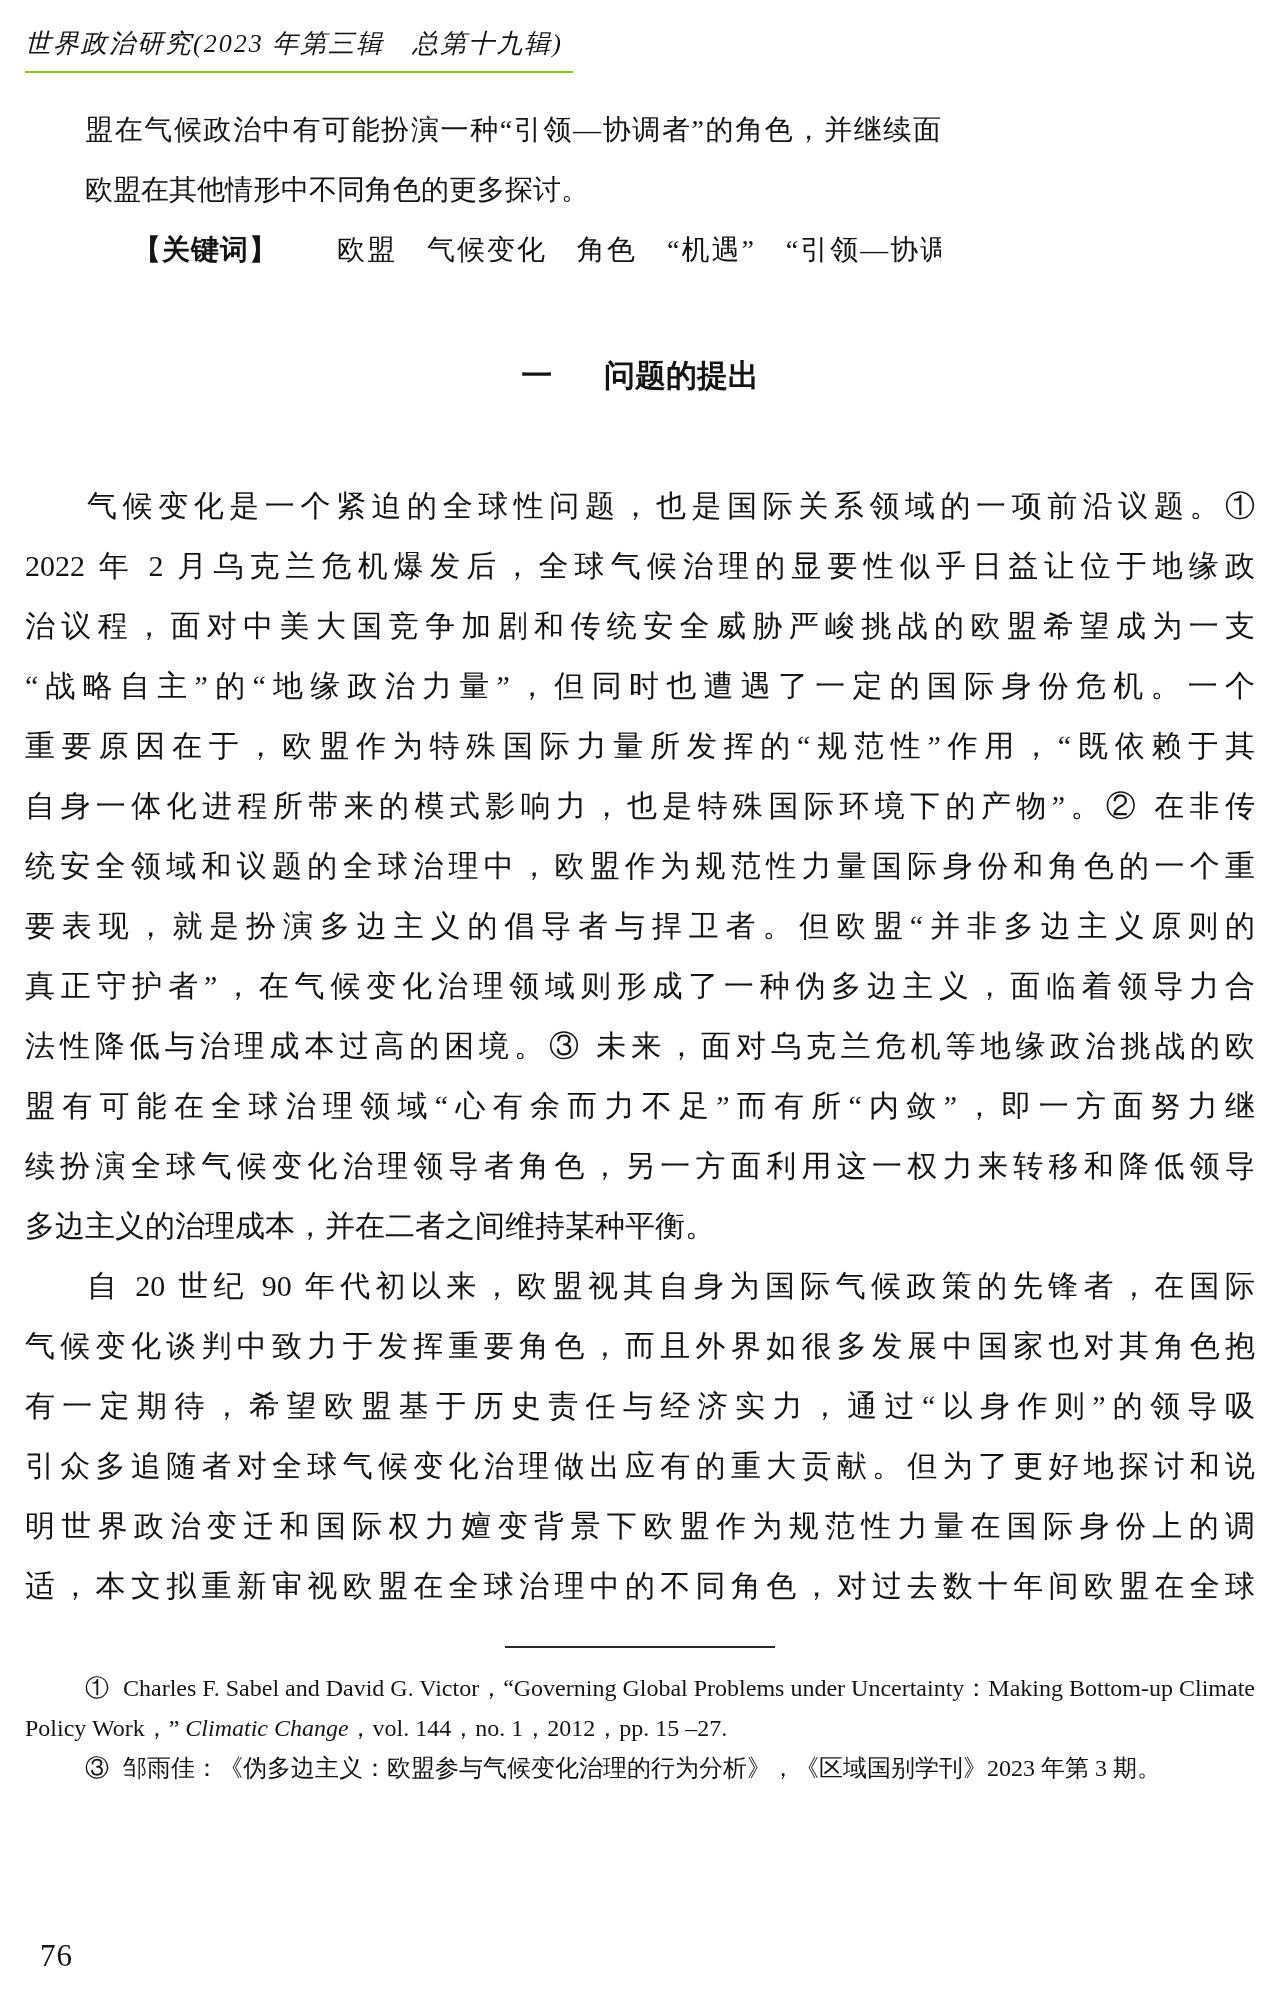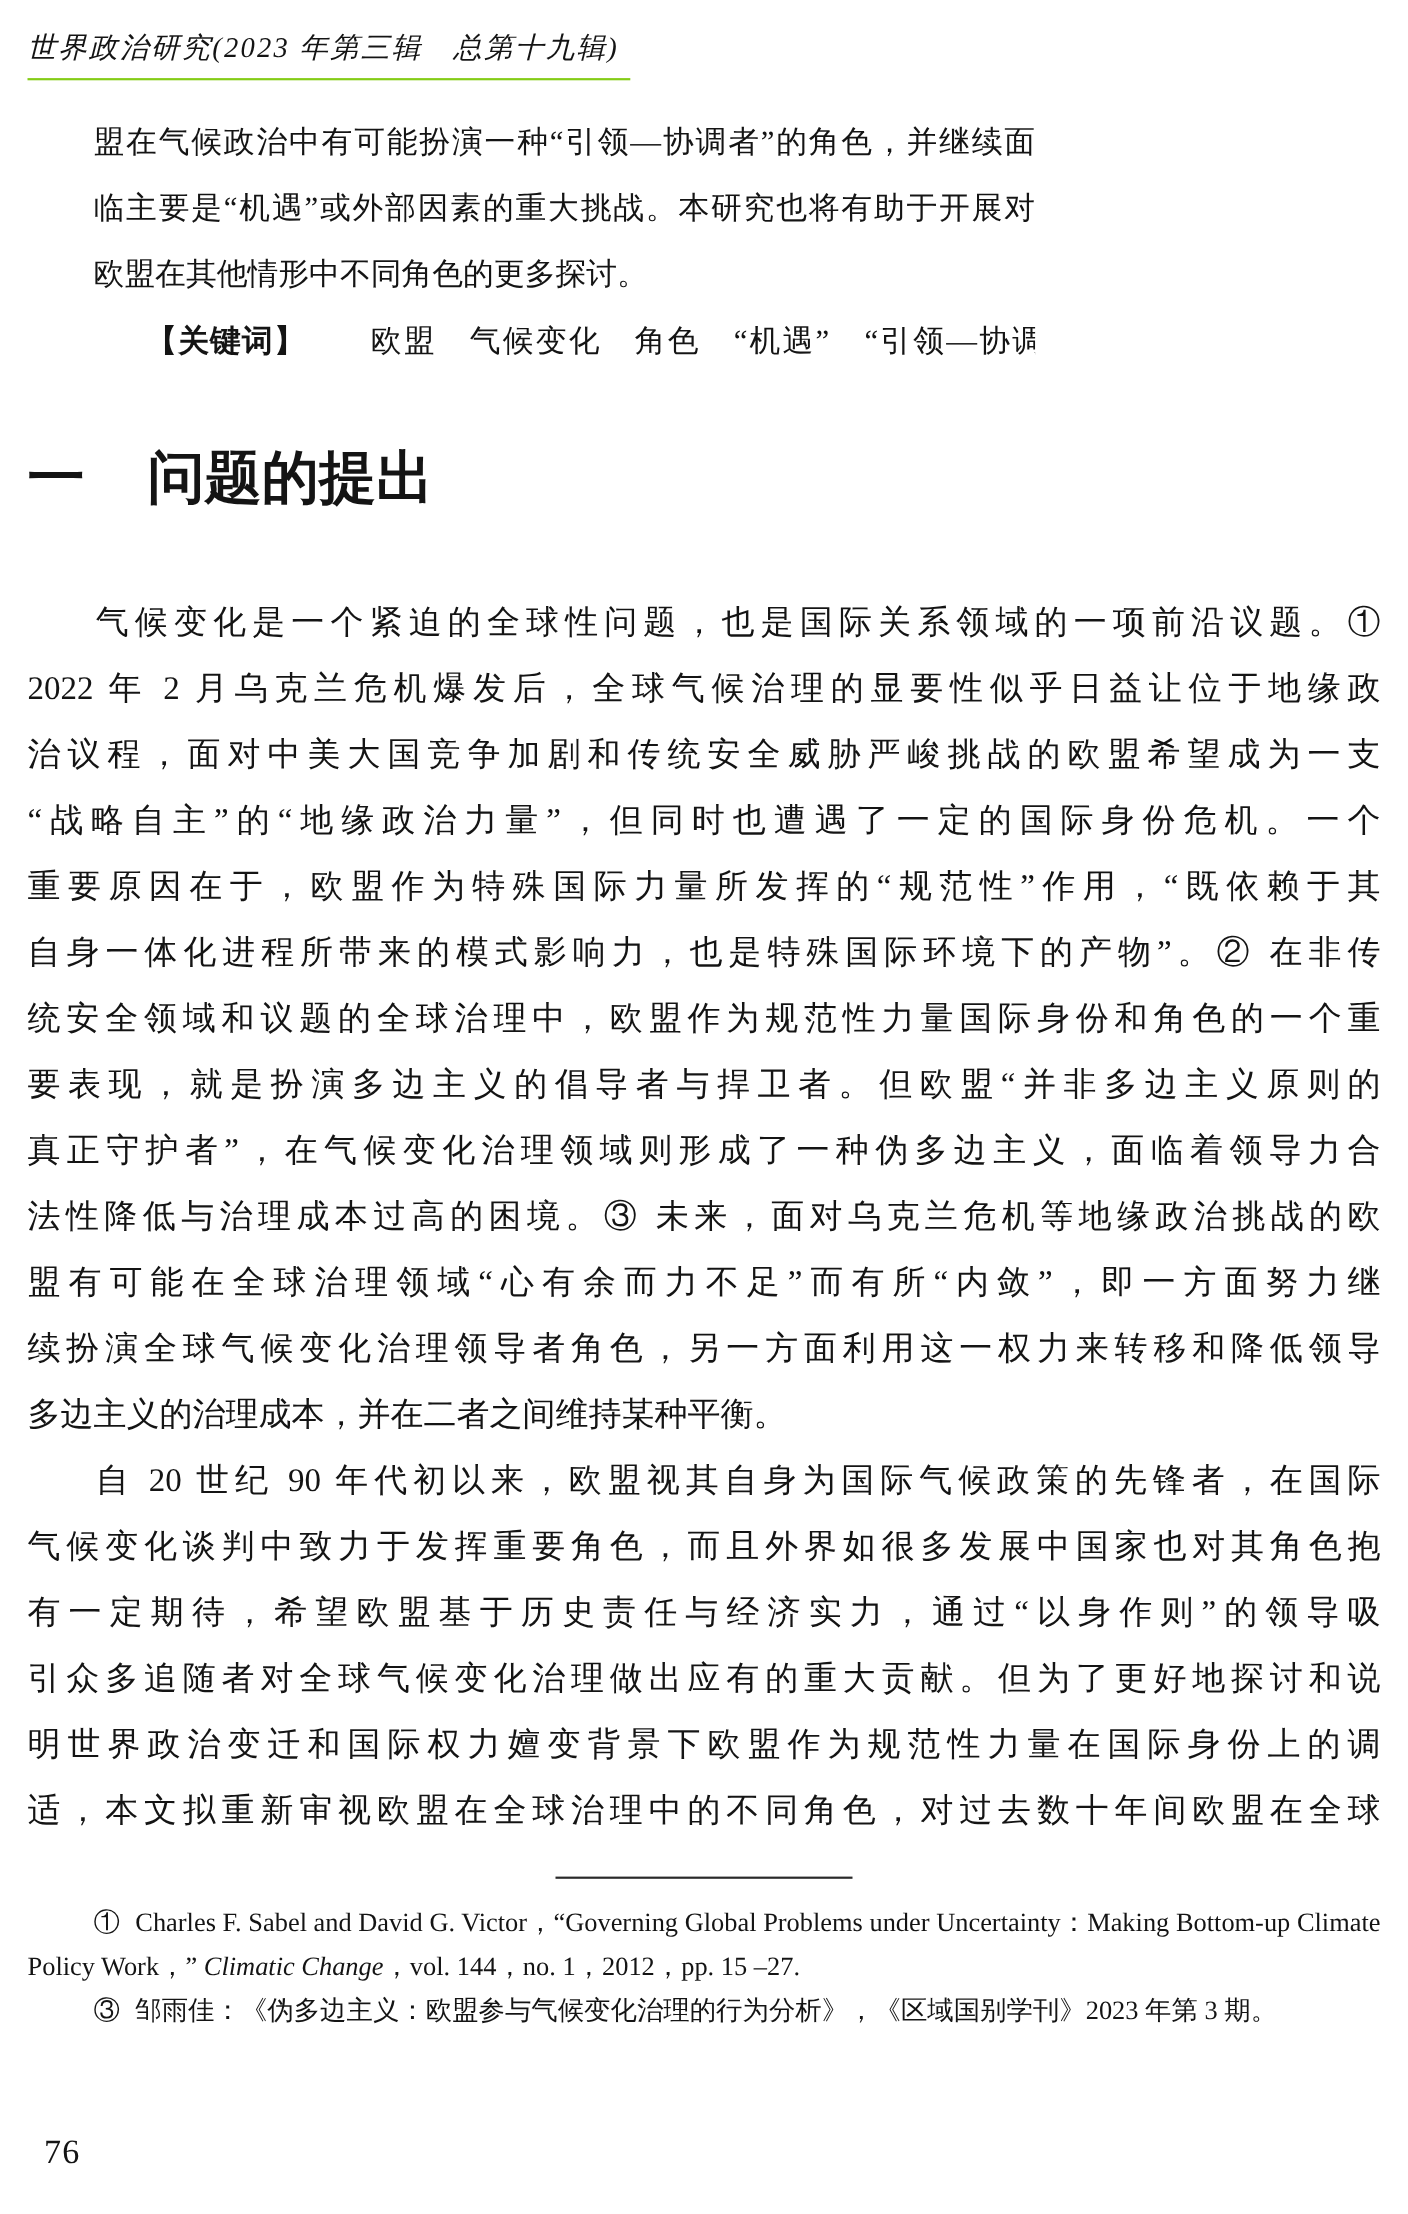--- a/index.html
+++ b/index.html
@@ -44,22 +44,22 @@
     height:60px; line-height:60px;
     margin-left:48px;
     white-space:nowrap;
     overflow:hidden;
   }
   .kw-label { font-weight:bold; font-family:"Liberation Sans","DejaVu Sans",sans-serif; letter-spacing:1px; }
   .kw-items { margin-left:52px; letter-spacing:2px; }
   
   .section-heading {
     margin-top:58px;
-    text-align:left;
-    font-size:52px;
+    text-align:center;
+    font-size:31px;
     font-weight:bold;
     line-height:76px;
     height:76px;
   }
   .section-heading .sec-title { margin-left:44px; }
   
   .body-block { margin-top:62px; }
   .body-block.second { margin-top:0; }
   .body-line {
     font-size:30px;
@@ -99,21 +99,20 @@
 </style>
 </head>
 <body>
 
 <div class="page">
 
   <div class="running-header">世界政治研究(2023 年第三辑　总第十九辑)</div>
 
   <div class="abstract">
     <div class="abs-line">盟在气候政治中有可能扮演一种“引领—协调者”的角色，并继续面</div>
-    <div class="abs-line">临主要是“机遇”或外部因素的重大挑战。本研究也将有助于开展对</div>
     <div class="abs-line short">欧盟在其他情形中不同角色的更多探讨。</div>
     <div class="kw-line">
       <span class="kw-label">【关键词】</span>
       <span class="kw-items">欧盟　气候变化　角色　“机遇”　“引领—协调者”</span>
     </div>
   </div>
 
   <div class="section-heading">
     <span class="sec-number">一</span>
     <span class="sec-title">问题的提出</span>

